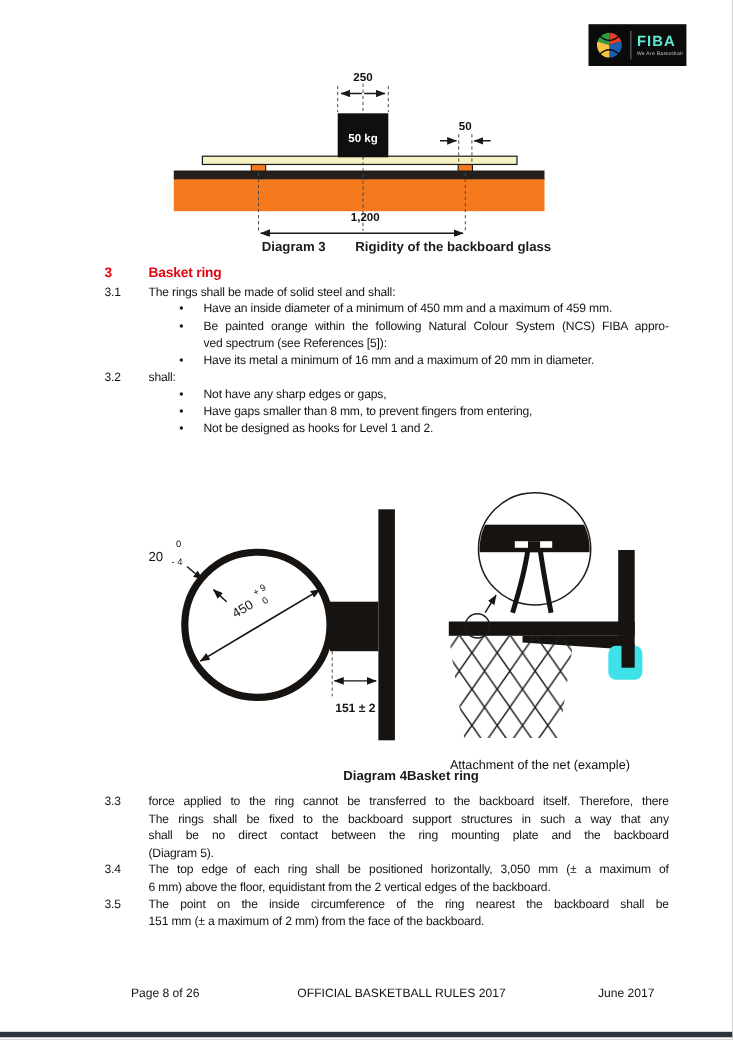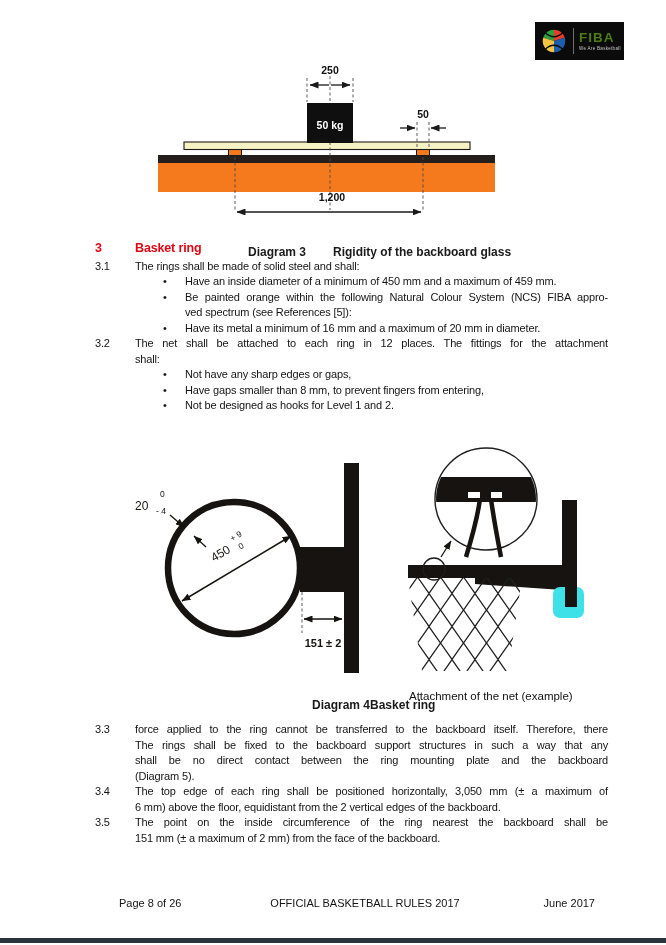--- a/index.html
+++ b/index.html
@@ -6,27 +6,27 @@
   body { background:#888; font-family:"Liberation Sans", sans-serif; }
   .page {
     position:relative; width:666px; height:945px; background:#ffffff;
     margin:0 auto; overflow:hidden; color:#1a1a1a;
   }
   
   .logo { position:absolute; left:535px; top:22px; width:89px; height:38px;
     background:#0b0b0b; display:flex; align-items:center; }
   .logo .ball { width:30px; height:30px; margin-left:4px; flex:0 0 auto; }
   .logo .sep { width:1px; height:26px; background:#6f6f6f; margin:0 5px 0 4px; }
-  .logo .brand { color:#4d7c0f; font-weight:700; font-size:13.5px; letter-spacing:1px; line-height:13px; }
+  .logo .brand { color:#5eead4; font-weight:700; font-size:13.5px; letter-spacing:1px; line-height:13px; }
   .logo .tagline { color:#c9c9c9; font-size:4.5px; letter-spacing:.3px; margin-top:2px; }
   
   .d3-svg { position:absolute; left:150px; top:60px; }
   .d4-svg { position:absolute; left:130px; top:445px; }
   .caption { position:absolute; font-weight:700; font-size:12px; display:flex; white-space:nowrap; }
-  .cap-d3 { left:248px; top:217px; gap:27px;margin-top:28px; }
+  .cap-d3 { left:238px; top:217px; gap:27px; }
   .cap-d4 { left:312px; top:698px; }
   .net-caption { position:absolute; left:409px; top:690px; font-size:11.5px; color:#111; white-space:nowrap; }
   
   .textblock { position:absolute; left:95px; width:513px; font-size:11px;
     line-height:15.5px; letter-spacing:-0.15px; color:#141414; }
   .tb1 { top:241px; } .tb2 { top:722px; }
   .h3row { display:flex; font-size:12.5px; font-weight:700; color:#e30613; margin-bottom:2px; }
   .numcol { width:40px; flex:0 0 auto; }
   .row { display:flex; }
   .content { width:473px; flex:0 0 auto; }
@@ -131,21 +131,20 @@
         </div>
         <div class="bullet-row">
           <span class="bmark">•</span>
           <span class="btext">Have its metal a minimum of 16 mm and a maximum of 20 mm in diameter.</span>
         </div>
       </div>
     </div>
     <div class="row">
       <div class="numcol">3.2</div>
       <div class="content">
-        <div class="just">The net shall be attached to each ring in 12 places. The fittings for the attachment</div>
         <div>shall:</div>
         <div class="bullet-row">
           <span class="bmark">•</span>
           <span class="btext">Not have any sharp edges or gaps,</span>
         </div>
         <div class="bullet-row">
           <span class="bmark">•</span>
           <span class="btext">Have gaps smaller than 8 mm, to prevent fingers from entering,</span>
         </div>
         <div class="bullet-row">

